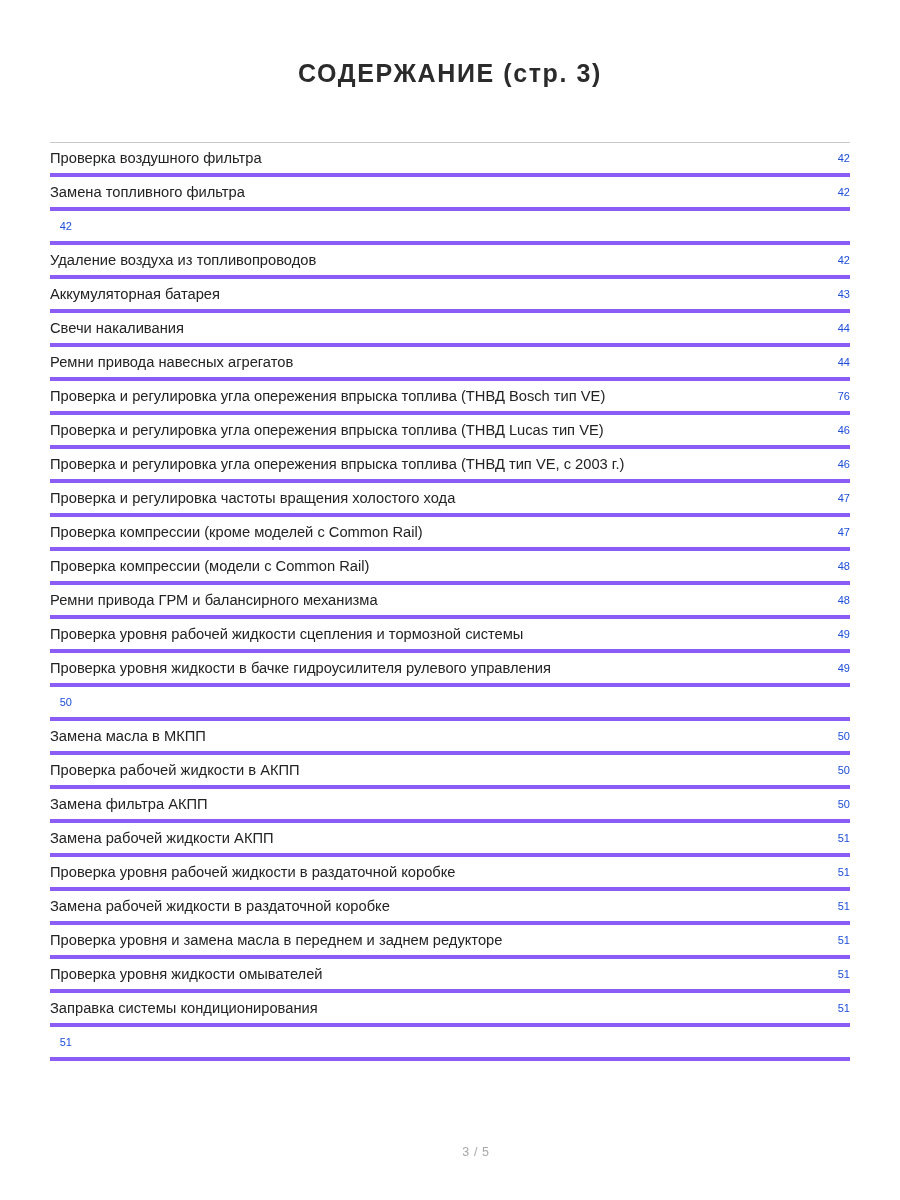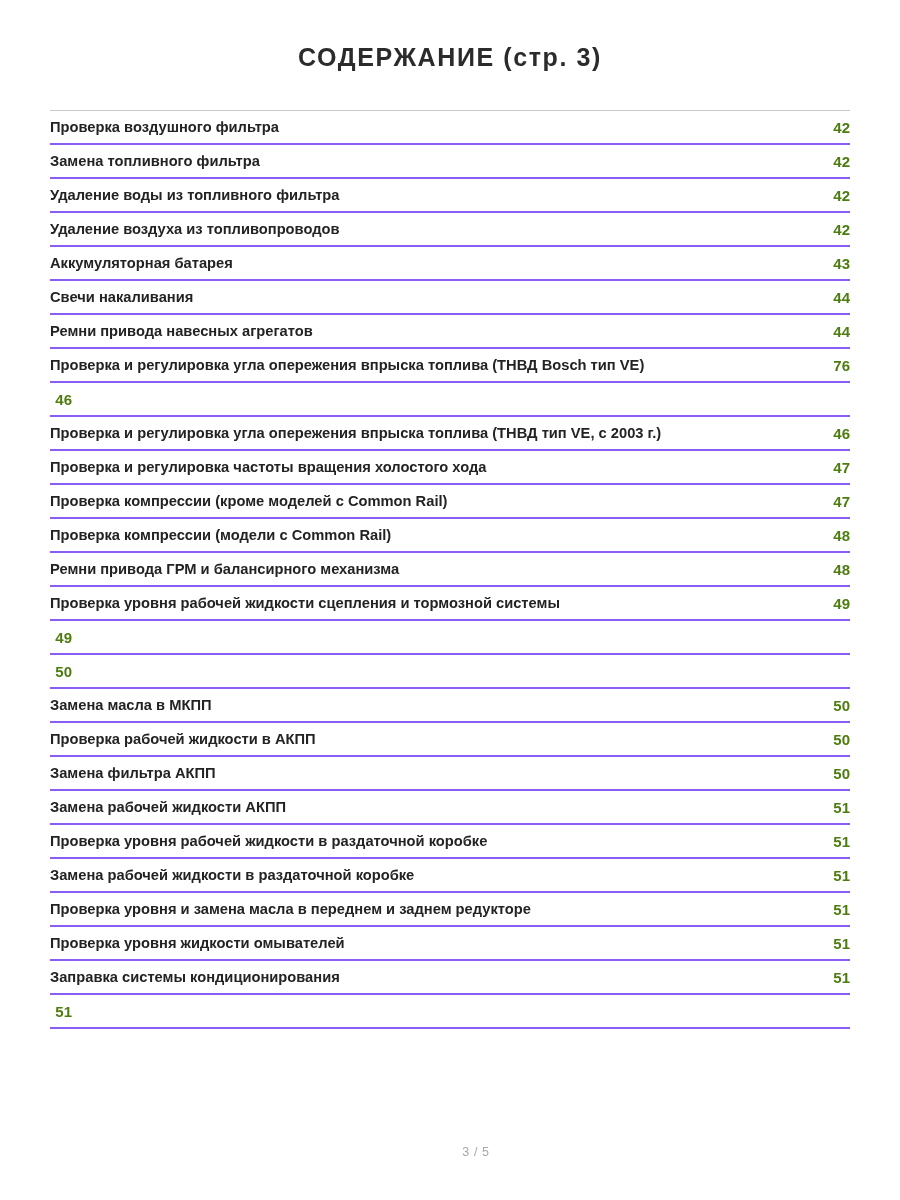--- a/index.html
+++ b/index.html
@@ -21,56 +21,55 @@
     box-sizing: border-box;
     display: flex;
     flex-direction: column;
   }
   .doc-title {
     text-align: center;
     font-size: 25px;
     font-weight: bold;
     letter-spacing: 1.6px;
     color: #2b2b2b;
-    margin: 0;
+    margin: 16px;
     padding-top: 42px;
     padding-bottom: 0;
     line-height: 1.2;
   }
   .title-rule {
     margin: 38px 50px 0 50px;
     height: 1px;
     background: #c9c9c9;
   }
   .toc {
     margin: 0 50px;
     padding-top: 0;
     flex: 0 0 auto;
   }
   .toc-row {
     display: flex;
-    align-items: flex-start;
+    align-items: center;
     justify-content: space-between;
     height: 34px;
-    border-bottom: 2px solid #8b5cf6;
+    border-bottom: 4px solid #8b5cf6;
     box-sizing: border-box;
-    font-weight: bold;
   }
   .toc-title {
     font-size: 14.7px;
     color: #232323;
     line-height: 33px;
     white-space: nowrap;
     overflow: hidden;
     text-overflow: ellipsis;
     padding-right: 16px;
   }
   .toc-page {
-    font-size: 15px;
-    color: #4d7c0f;
+    font-size: 11px;
+    color: #1d4ed8;
     line-height: 33px;
     flex: 0 0 auto;
     min-width: 22px;
     text-align: right;
   }
   .footer {
     position: absolute;
     left: 16px;
     right: 0;
     bottom: 0;
@@ -98,21 +97,20 @@
   <div class="toc" id="toc-list">
       <div class="toc-row">
         <span class="toc-title">Проверка воздушного фильтра</span>
         <span class="toc-page">42</span>
       </div>
       <div class="toc-row">
         <span class="toc-title">Замена топливного фильтра</span>
         <span class="toc-page">42</span>
       </div>
       <div class="toc-row">
-        <span class="toc-title">Удаление воды из топливного фильтра</span>
         <span class="toc-page">42</span>
       </div>
       <div class="toc-row">
         <span class="toc-title">Удаление воздуха из топливопроводов</span>
         <span class="toc-page">42</span>
       </div>
       <div class="toc-row">
         <span class="toc-title">Аккумуляторная батарея</span>
         <span class="toc-page">43</span>
       </div>
@@ -122,20 +120,21 @@
       </div>
       <div class="toc-row">
         <span class="toc-title">Ремни привода навесных агрегатов</span>
         <span class="toc-page">44</span>
       </div>
       <div class="toc-row">
         <span class="toc-title">Проверка и регулировка угла опережения впрыска топлива (ТНВД Bosch тип VE)</span>
         <span class="toc-page">76</span>
       </div>
       <div class="toc-row">
+        <span class="toc-title">Проверка и регулировка угла опережения впрыска топлива (ТНВД Lucas тип VE)</span>
         <span class="toc-page">46</span>
       </div>
       <div class="toc-row">
         <span class="toc-title">Проверка и регулировка угла опережения впрыска топлива (ТНВД тип VE, с 2003 г.)</span>
         <span class="toc-page">46</span>
       </div>
       <div class="toc-row">
         <span class="toc-title">Проверка и регулировка частоты вращения холостого хода</span>
         <span class="toc-page">47</span>
       </div>
@@ -149,20 +148,21 @@
       </div>
       <div class="toc-row">
         <span class="toc-title">Ремни привода ГРМ и балансирного механизма</span>
         <span class="toc-page">48</span>
       </div>
       <div class="toc-row">
         <span class="toc-title">Проверка уровня рабочей жидкости сцепления и тормозной системы</span>
         <span class="toc-page">49</span>
       </div>
       <div class="toc-row">
+        <span class="toc-title">Проверка уровня жидкости в бачке гидроусилителя рулевого управления</span>
         <span class="toc-page">49</span>
       </div>
       <div class="toc-row">
         <span class="toc-page">50</span>
       </div>
       <div class="toc-row">
         <span class="toc-title">Замена масла в МКПП</span>
         <span class="toc-page">50</span>
       </div>
       <div class="toc-row">

